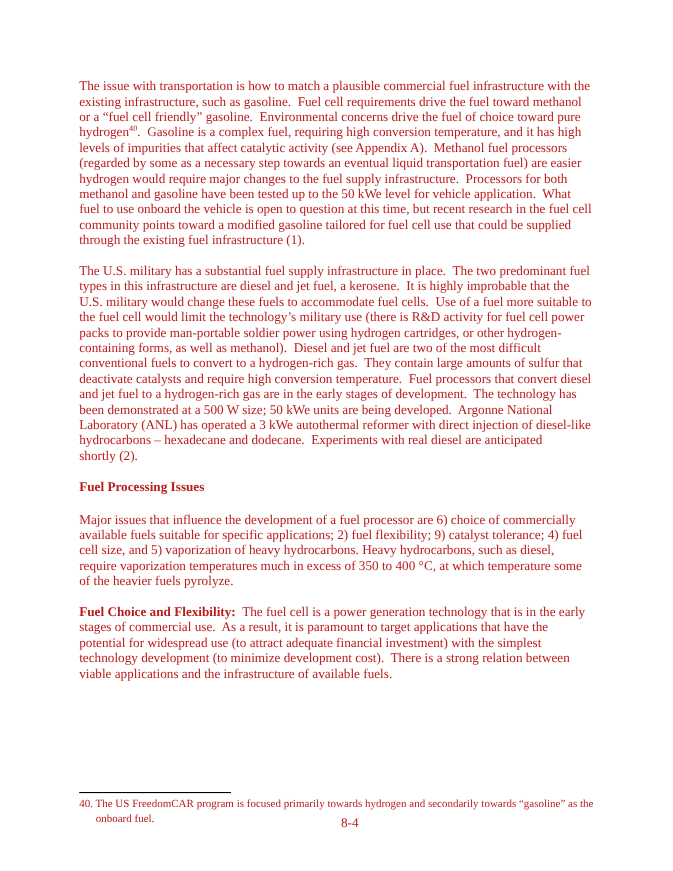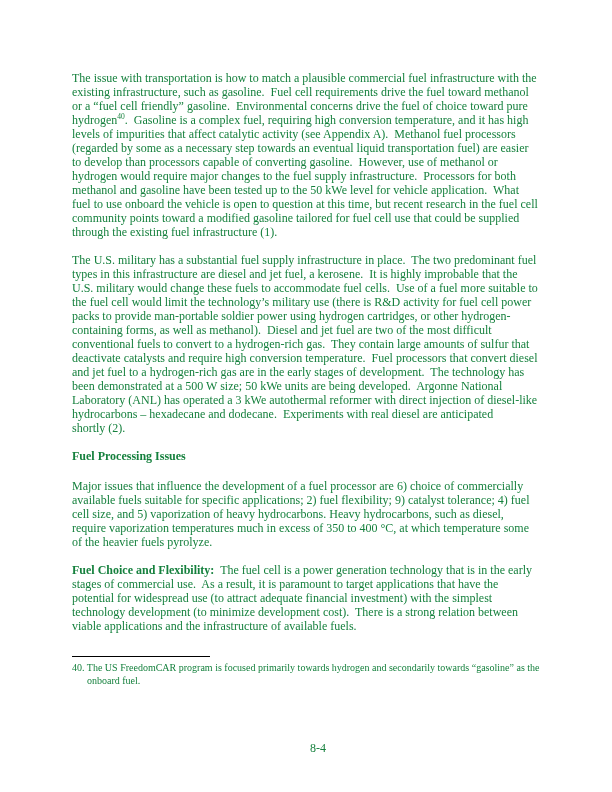--- a/index.html
+++ b/index.html
@@ -5,21 +5,21 @@
   html, body {
     margin: 0;
     padding: 0;
     background: #ffffff;
   }
   .page {
     position: relative;
     width: 612px;
     height: 792px;
     background: #ffffff;
-    color: #15803d;
+    color: #b91c1c;
     font-family: "Liberation Serif", serif;
     overflow: hidden;
   }
   .text-body {
     position: absolute;
     left: 72px;
     top: 71px;
     width: 468px;
   }
   .para {
@@ -38,21 +38,21 @@
     font-weight: bold;
   }
   sup {
     font-size: 7.5px;
     line-height: 0;
     vertical-align: super;
   }
   .footnote {
     position: absolute;
     left: 72px;
-    top: 656px;
+    top: 720px;
     width: 468px;
   }
   .fn-rule {
     width: 138px;
     height: 0;
     border-top: 1px solid #000000;
     margin-bottom: 5px;
   }
   .fn-line {
     font-size: 10px;
@@ -78,21 +78,20 @@
 
 <div class="page">
   <div class="text-body">
       <div class="para body">
         <div class="line">The issue with transportation is how to match a plausible commercial fuel infrastructure with the</div>
         <div class="line">existing infrastructure, such as gasoline.  Fuel cell requirements drive the fuel toward methanol</div>
         <div class="line">or a “fuel cell friendly” gasoline.  Environmental concerns drive the fuel of choice toward pure</div>
         <div class="line">hydrogen<sup>40</sup>.  Gasoline is a complex fuel, requiring high conversion temperature, and it has high</div>
         <div class="line">levels of impurities that affect catalytic activity (see Appendix A).  Methanol fuel processors</div>
         <div class="line">(regarded by some as a necessary step towards an eventual liquid transportation fuel) are easier</div>
-        <div class="line">to develop than processors capable of converting gasoline.  However, use of methanol or</div>
         <div class="line">hydrogen would require major changes to the fuel supply infrastructure.  Processors for both</div>
         <div class="line">methanol and gasoline have been tested up to the 50 kWe level for vehicle application.  What</div>
         <div class="line">fuel to use onboard the vehicle is open to question at this time, but recent research in the fuel cell</div>
         <div class="line">community points toward a modified gasoline tailored for fuel cell use that could be supplied</div>
         <div class="line">through the existing fuel infrastructure (1).</div>
       </div>
       <div class="para body">
         <div class="line">The U.S. military has a substantial fuel supply infrastructure in place.  The two predominant fuel</div>
         <div class="line">types in this infrastructure are diesel and jet fuel, a kerosene.  It is highly improbable that the</div>
         <div class="line">U.S. military would change these fuels to accommodate fuel cells.  Use of a fuel more suitable to</div>

